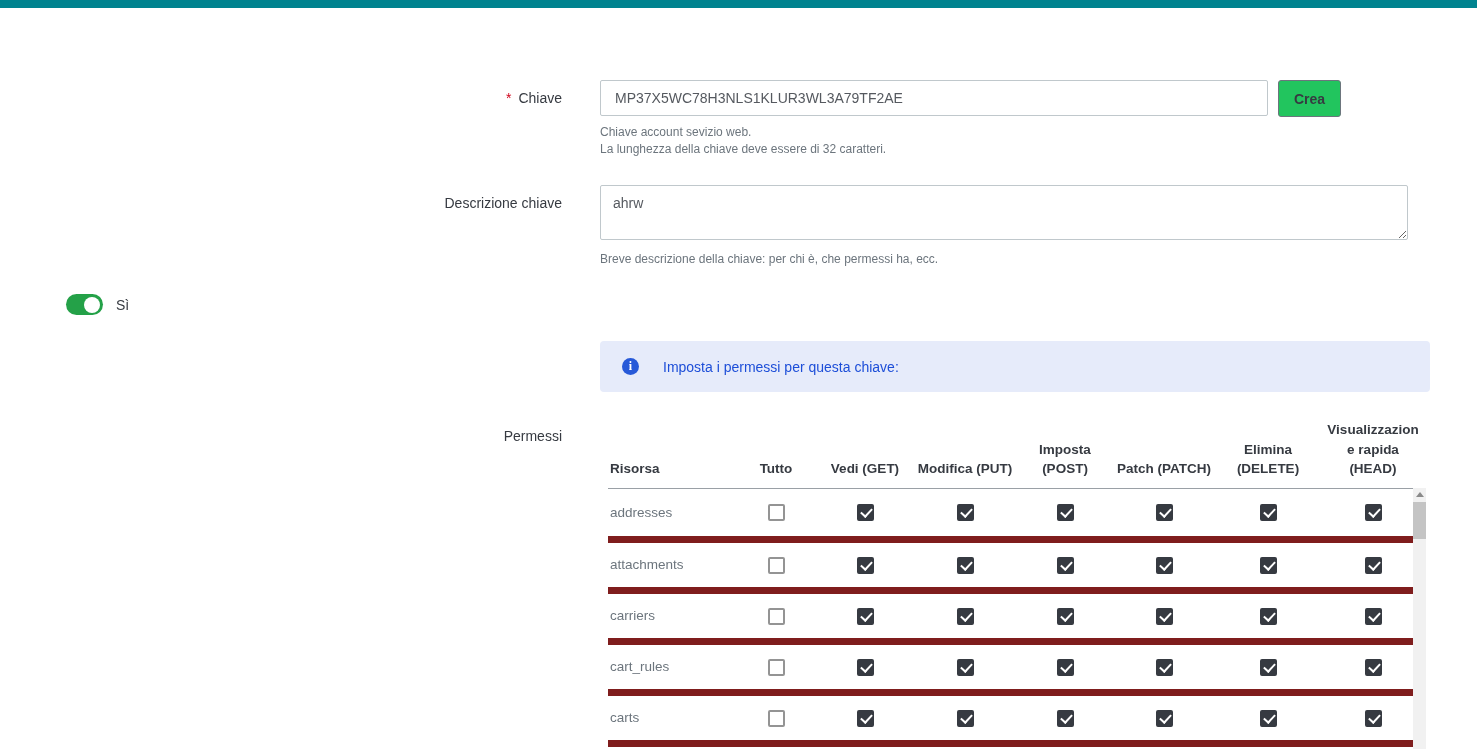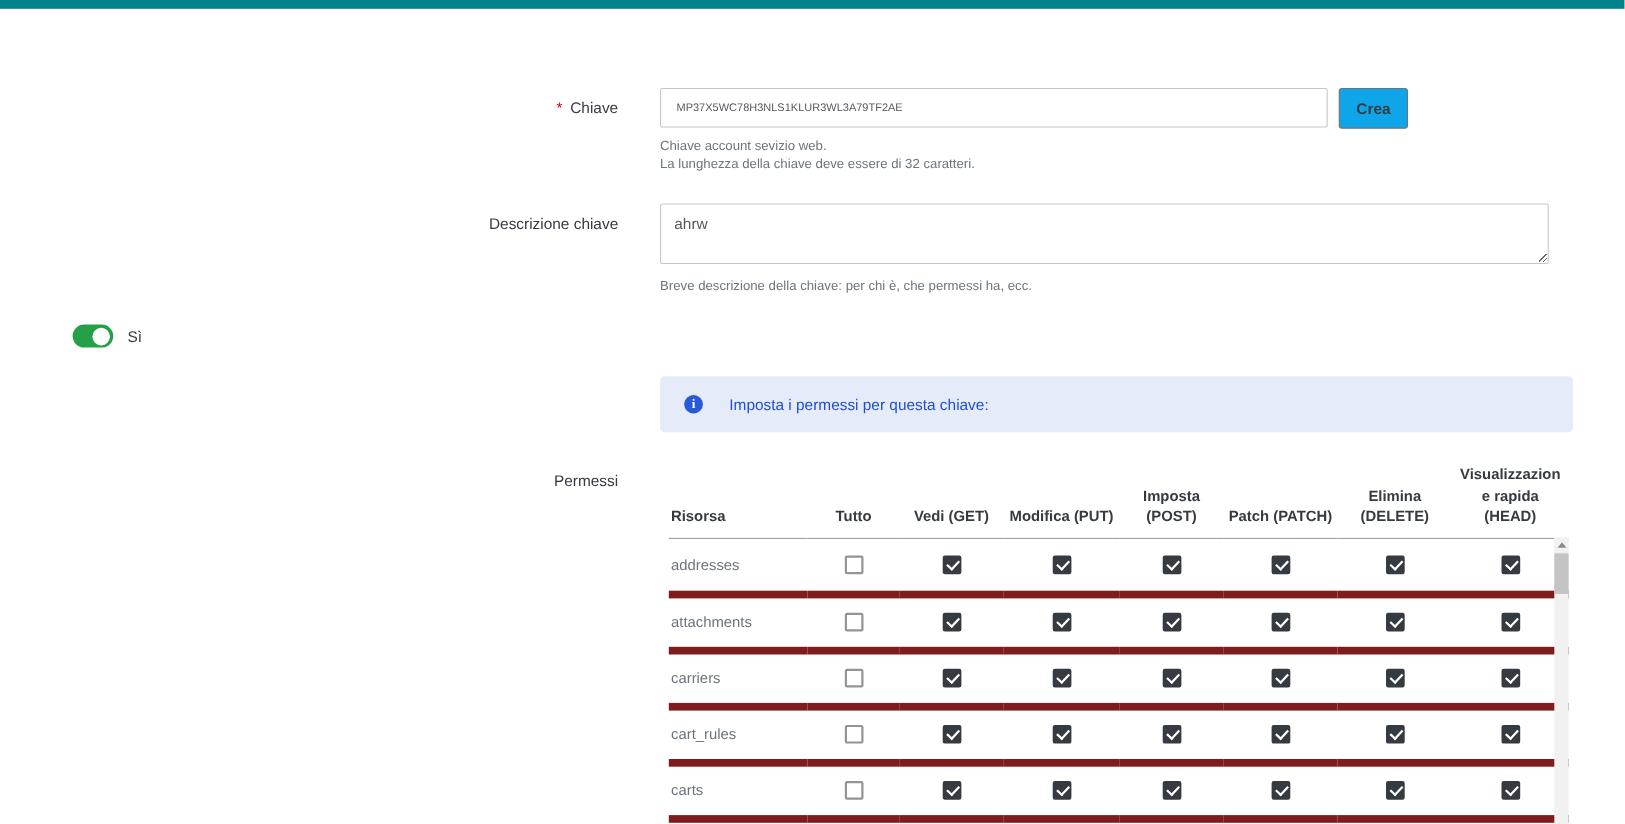--- a/index.html
+++ b/index.html
@@ -17,27 +17,27 @@
   .form-row { display: flex; align-items: flex-start; margin-bottom: 26px; }
   .form-label {
     flex: none; width: 534px; text-align: right;
     font-size: 14px; color: #363a41; padding-top: 9px; line-height: 1.3;
   }
   .form-label .req { color: #d0021b; margin-right: 7px; font-size: 14px; }
   .form-content { margin-left: 38px; width: 830px; }
 
   .key-line { display: flex; align-items: stretch; }
   .text-input {
-    width: 607px; height: 36px; border: 1px solid #c0c8cc; border-radius: 2px;
-    padding: 0 14px; font-size: 10px; color: #55595f; outline: none;
+    width: 668px; height: 36px; border: 1px solid #c0c8cc; border-radius: 2px;
+    padding: 0 14px; font-size: 14px; color: #55595f; outline: none;
     font-family: "Liberation Sans", sans-serif; background: #fff;
   }
   .btn-create {
     margin-left: 10px; height: 37px; padding: 0 15px;
-    background: #0ea5e9; border: 1px solid #6c757d; border-radius: 3px;
+    background: #22c55e; border: 1px solid #6c757d; border-radius: 3px;
     font-size: 14px; font-weight: 600; color: #363a41; cursor: pointer;
     font-family: "Liberation Sans", sans-serif;
   }
   .help-text { margin-top: 7px; font-size: 12px; color: #6c757d; line-height: 1.45; }
 
   .textarea {
     width: 808px; height: 55px; border: 1px solid #c0c8cc; border-radius: 2px;
     padding: 9px 12px; font-size: 14px; color: #55595f; resize: vertical;
     font-family: "Liberation Sans", sans-serif; outline: none;
   }

